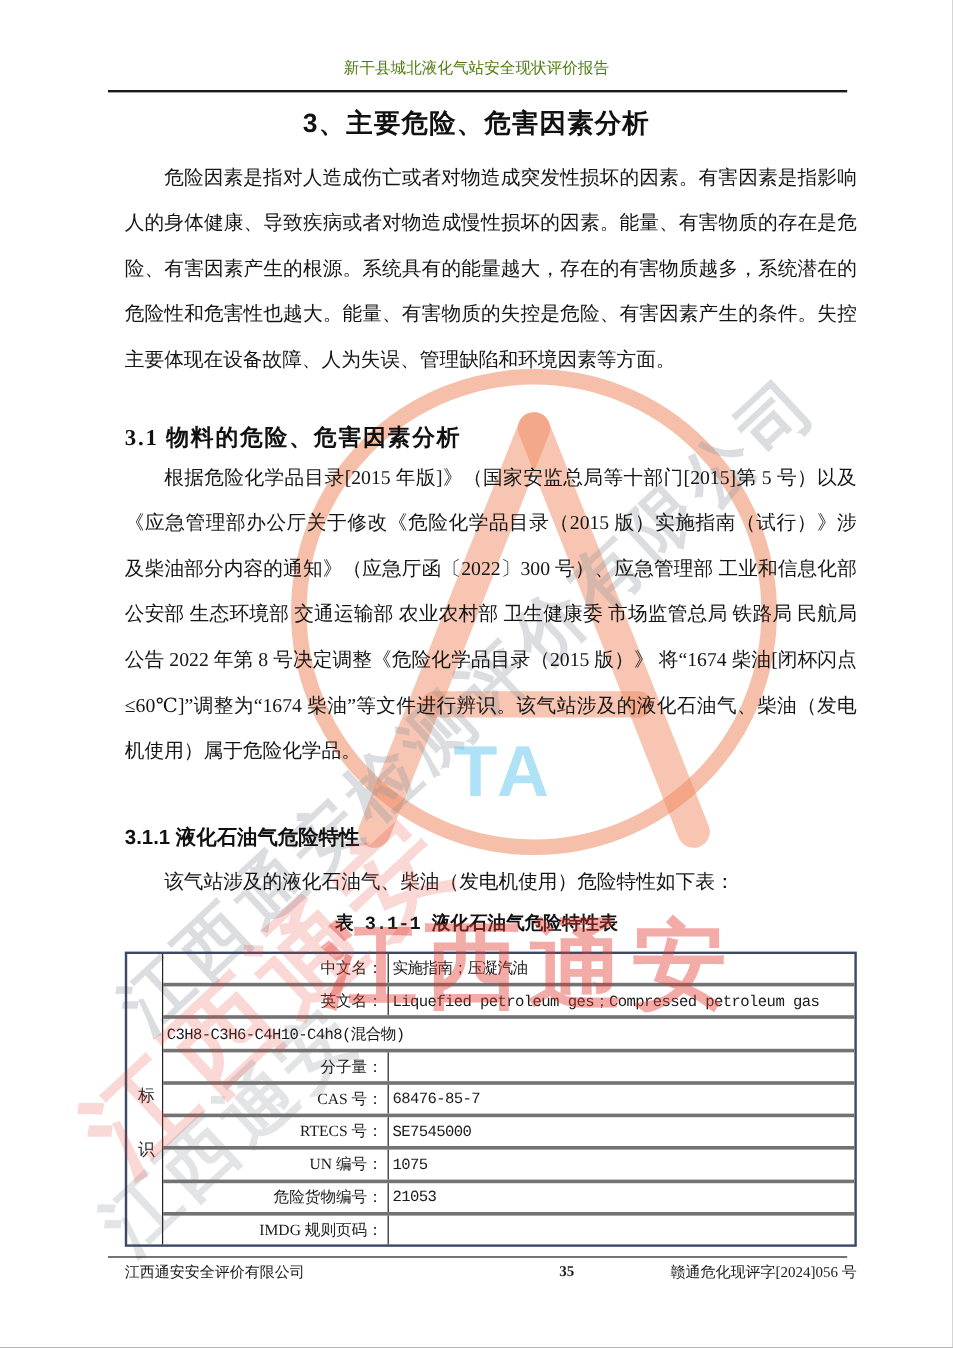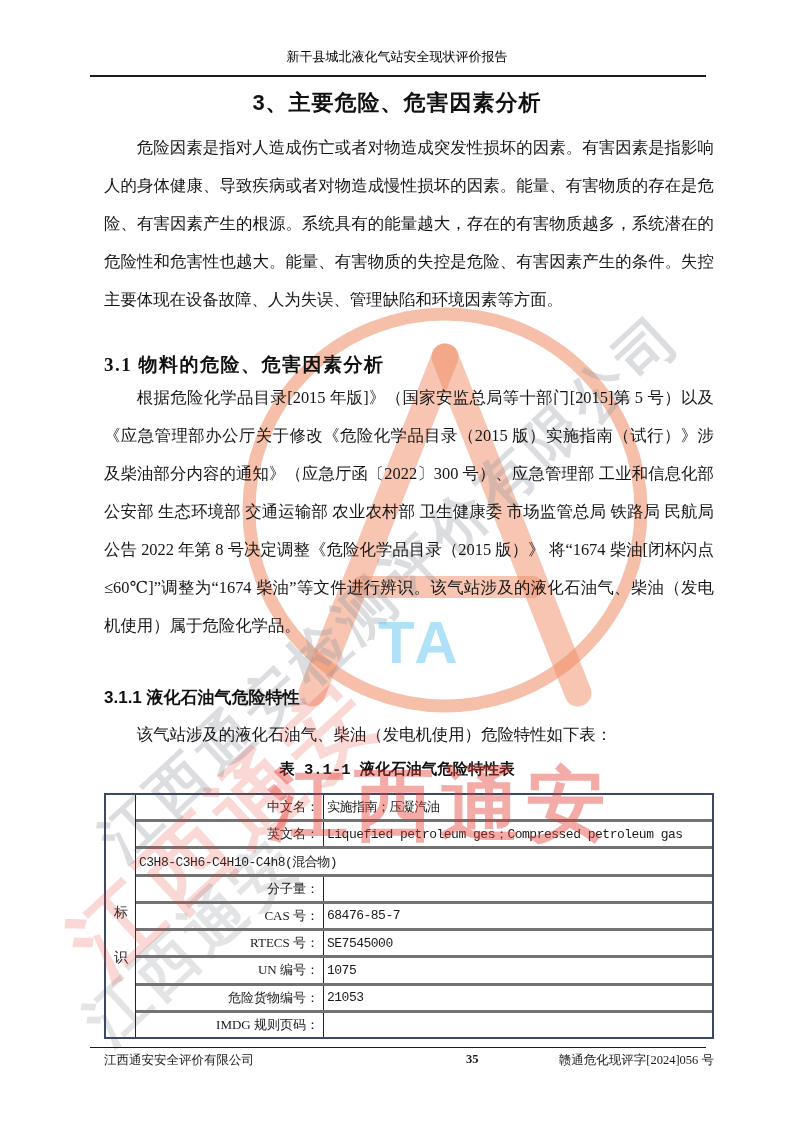--- a/index.html
+++ b/index.html
@@ -8,21 +8,21 @@
     position: relative;
     width: 794px; height: 1123px;
     background: #ffffff;
     overflow: hidden;
     font-family: "Liberation Serif", "DejaVu Serif", serif;
     color: #1a1a1a;
   }
   
   .header-title {
     position: absolute; top: 48px; left: 0; width: 794px;
-    text-align: center; font-size: 13px; color: #000000;
+    text-align: center; font-size: 13px; color: #4d7c0f;
   }
   .header-rule {
     position: absolute; top: 75px; left: 90px; width: 616px;
     border-top: 2px solid #1a1a1a; height: 0;
   }
   .footer-rule {
     position: absolute; top: 1047px; left: 90px; width: 616px;
     border-top: 1px solid #1a1a1a; height: 0;
   }
   .footer-left  { position: absolute; top: 1052px; left: 104px; font-size: 12.5px; }

